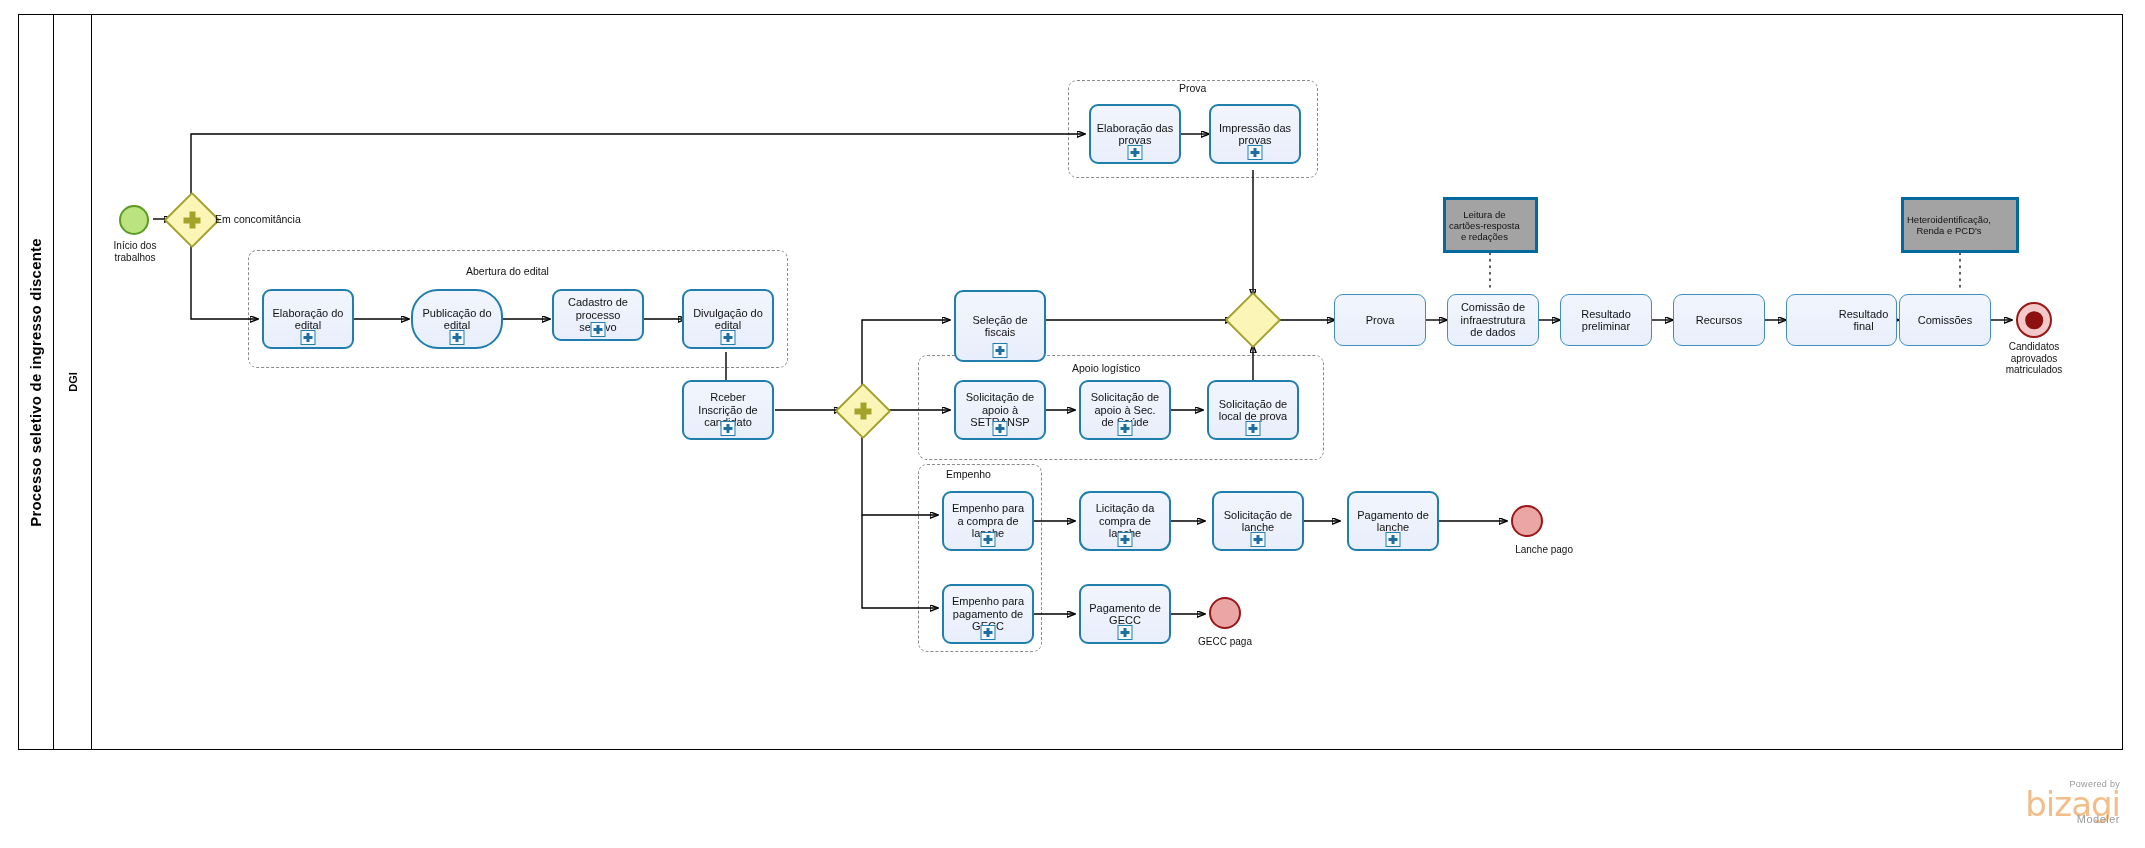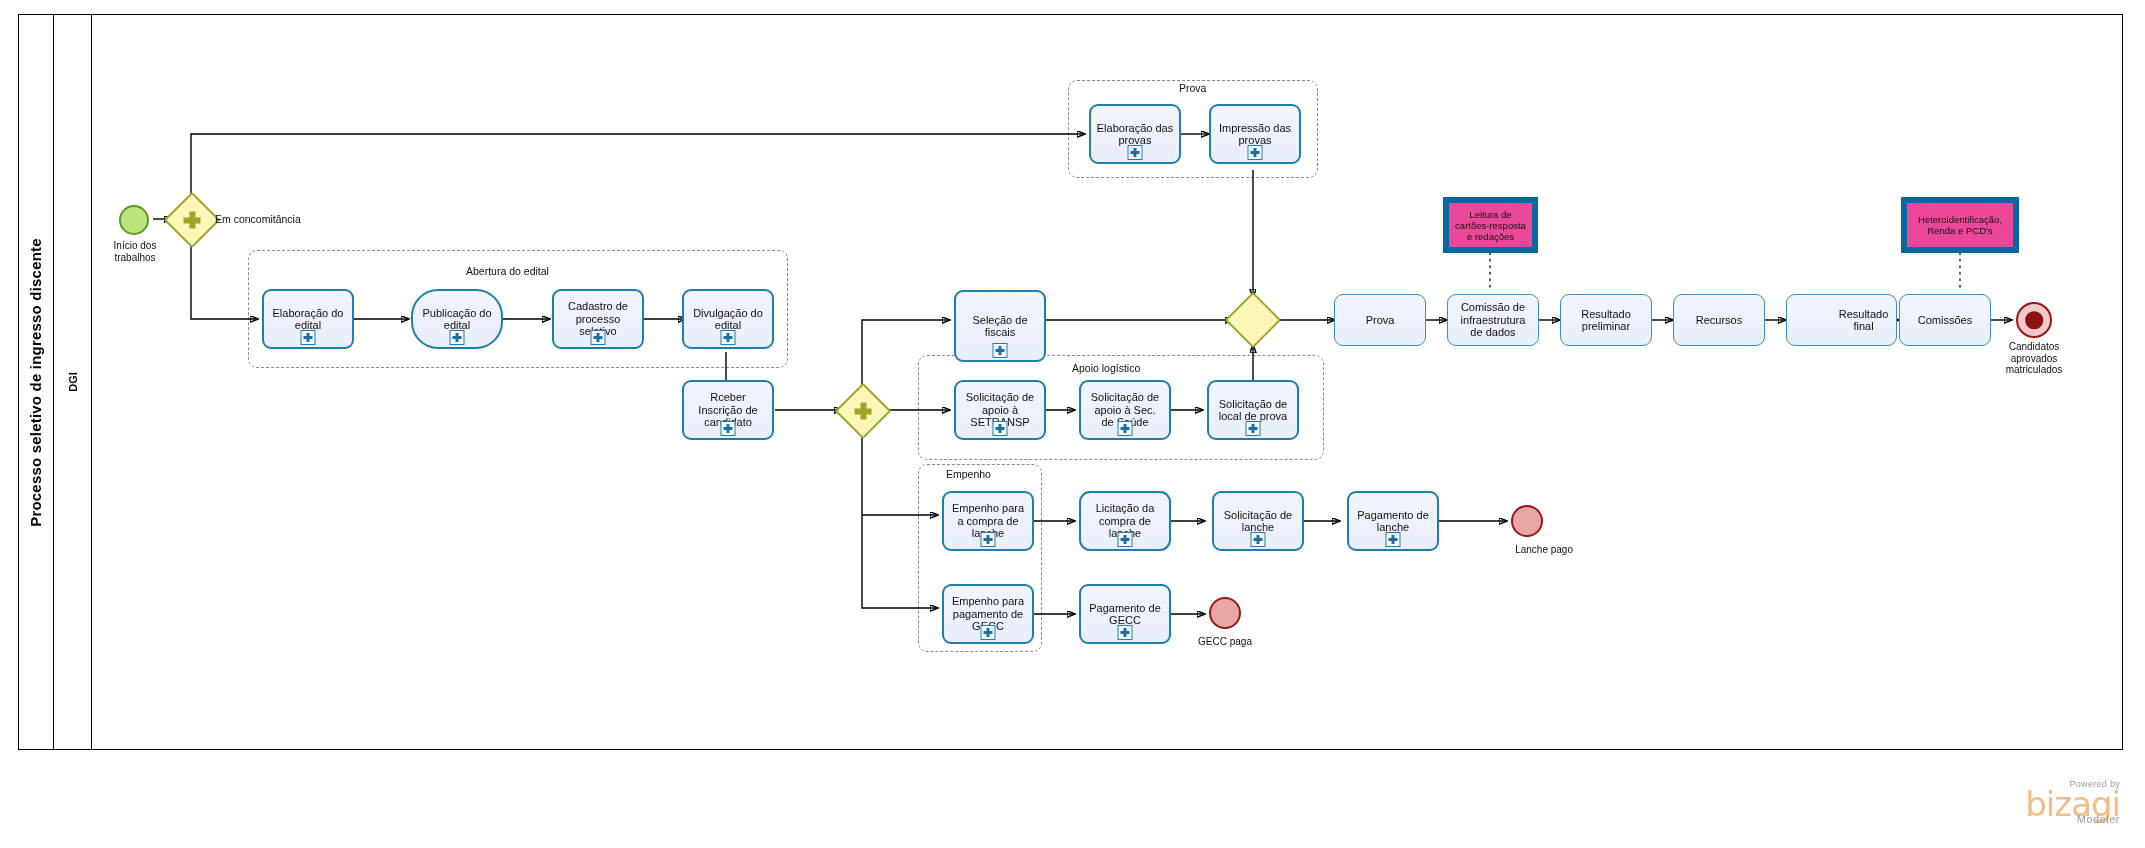--- a/index.html
+++ b/index.html
@@ -47,22 +47,22 @@
   .gw.par .plus:before,.gw.par .plus:after{content:"";position:absolute;background:#a3a22a;}
   .gw.par .plus:before{left:5.5px;top:0;width:6px;height:17px;}
   .gw.par .plus:after{top:5.5px;left:0;height:6px;width:17px;}
   .gw-label{position:absolute;font-size:10.5px;color:#111;white-space:nowrap;}
 
   
   .group{position:absolute;box-sizing:border-box;border:1.4px dashed #8a8a8a;border-radius:9px;background:transparent;}
   .group-label{position:absolute;font-size:10.5px;color:#111;background:#fff;padding:0 4px;white-space:nowrap;}
 
   
-  .annot{position:absolute;box-sizing:border-box;background:#ec4899;border:6px solid #0369a1;
-        display:flex;align-items:center;justify-content:center;}
+  .annot{position:absolute;box-sizing:border-box;background:#a3a3a3;border:3px solid #0369a1;
+        display:flex;align-items:center;justify-content:flex-start;}
   .annot .alabel{font-size:9.5px;line-height:11px;color:#111;text-align:center;padding:0 3px;}
 
   
   svg.wires{position:absolute;left:0;top:0;width:2145px;height:848px;pointer-events:none;}
   svg.wires path,svg.wires line{stroke:#000;stroke-width:1.4px;fill:none;}
   svg.wires .dotted{stroke:#333;stroke-width:1.6px;stroke-dasharray:1.5 5;stroke-linecap:round;}
 
   
   .logo{position:absolute;text-align:right;}
   .logo .pw{font-size:9px;color:#9a9a9a;letter-spacing:.3px;}
@@ -222,21 +222,21 @@
   <div class="task" style="left:411px;top:289px;width:92px;height:60px;border-radius:27px;">
     <div class="tlabel">
       <span>Publicação do</span><br>
       <span>edital</span>
     </div>
     <div class="sub-marker">
         <i></i>
       </div>
   </div>
 
-  <div class="task" style="left:552px;top:289px;width:92px;height:60px;">
+  <div class="task" style="left:552px;top:289px;width:92px;height:52px;">
     <div class="tlabel">
       <span>Cadastro de</span><br>
       <span>processo</span><br>
       <span>seletivo</span>
     </div>
     <div class="sub-marker">
         <i></i>
       </div>
   </div>
 

